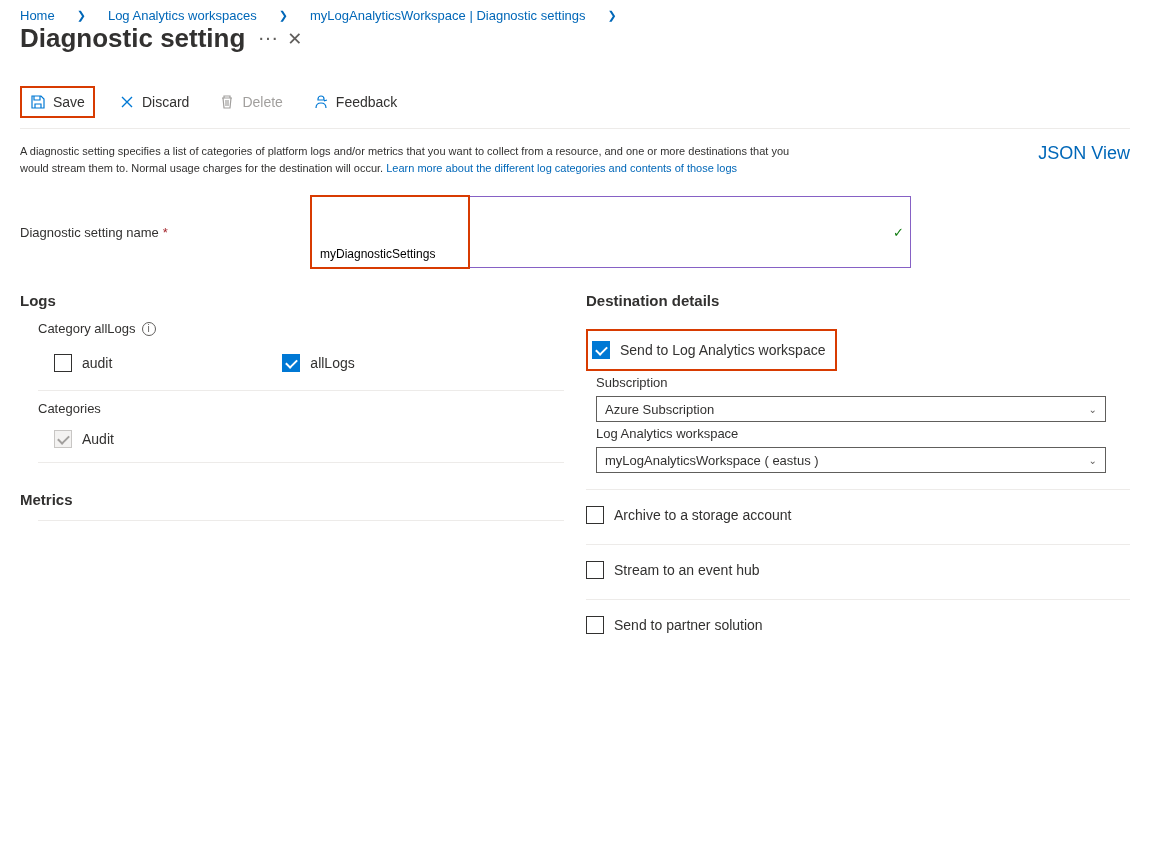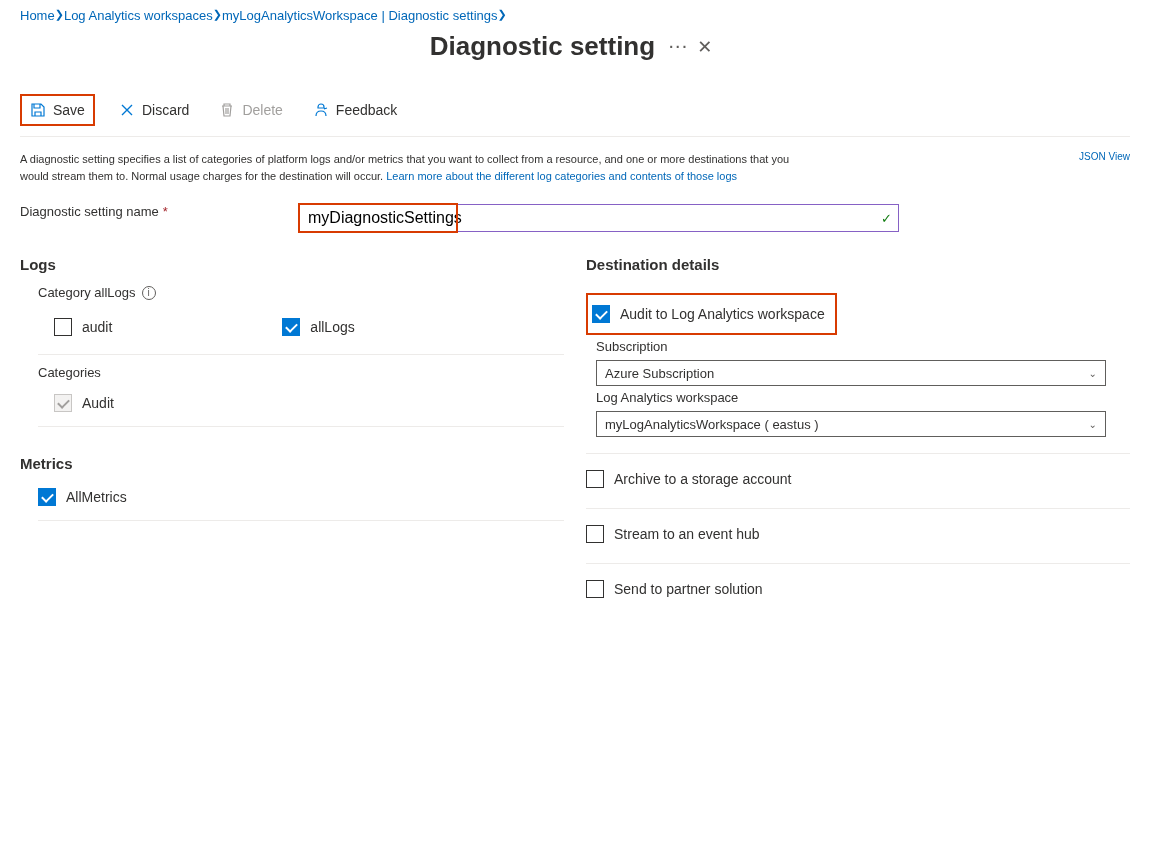--- a/index.html
+++ b/index.html
@@ -9,32 +9,32 @@
       color: #323130;
       background: #fff;
       padding: 8px 20px 20px 20px;
       width: 1150px;
     }
     a { color: #0067b8; text-decoration: none; cursor: pointer; }
 
     
     .breadcrumb {
       display: flex;
-      gap: 0;
+      align-items: center;
+      gap: 22px;
       font-size: 13px;
       color: #0067b8;
-      margin-bottom: 8px;
     }
     .breadcrumb .chev { color: #0067b8; font-size: 11px; }
 
     
     .title-row {
       display: flex;
       align-items: center;
-      justify-content: center;
+      justify-content: flex-start;
       margin-bottom: 32px;
     }
     .title-row h1 {
       font-size: 26px;
       font-weight: 600;
       color: #323130;
       display: flex;
       align-items: center;
       gap: 14px;
     }
@@ -72,44 +72,45 @@
     .highlight-red-row { border: 2px solid #d83b01; padding: 2px 4px 2px 2px; }
 
     
     .desc-row {
       display: flex;
       justify-content: space-between;
       align-items: flex-start;
       margin-bottom: 20px;
     }
     .desc-row p { max-width: 780px; font-size: 11px; line-height: 1.5; color: #323130; }
-    .json-view { color: #0067b8; font-size: 10px; white-space: nowrap; cursor: pointer; }
+    .json-view { color: #0067b8; font-size: 18px; white-space: nowrap; cursor: pointer; }
 
     
     .field-row {
       display: flex;
-      align-items: flex-start;
-      gap: 14px;
+      align-items: center;
+      gap: 26px;
       margin-bottom: 24px;
     }
     .field-row label { font-size: 13px; color: #323130; width: 265px; }
     .req { color: #a4262c; margin-left: 4px; }
     .input-wrap {
       position: relative;
       flex: 0 0 600px;
       border: 1px solid #8661c5;
     }
     .input-wrap input {
       width: 100%;
       height: 26px;
       border: none;
       padding: 0 28px 0 8px;
-      font-size: 16px;
+      font-size: 12px;
       font-family: inherit;
       outline: none;
+      margin-top: 44px;
     }
     .input-wrap .valid-check {
       position: absolute;
       right: 6px;
       top: 50%;
       transform: translateY(-50%);
       color: #107c10;
       font-size: 13px;
     }
     .input-name-highlight {
@@ -333,36 +334,32 @@
       <div class="subsection-title" style="margin-left:18px;">Categories</div>
       <span class="chk-row">
         <span class="chk disabled checked"></span>
         <span>Audit</span>
       </span>
       <div class="separator-light"></div>
     </div>
 
     <div class="metrics-block">
       <div class="section-title">Metrics</div>
-      <span class="chk-row">
-        <span class="chk checked"></span>
-        <span>AllMetrics</span>
-      </span>
       <div class="separator-light"></div>
     </div>
   </div>
 
   <div class="col">
     <div class="section-title">Destination details</div>
 
     <div class="dest-item">
       <span class="highlight-red-row" style="display:inline-flex;align-items:center;padding:6px 10px 6px 4px;">
         <span class="chk-row">
           <span class="chk checked"></span>
-          <span>Audit to Log Analytics workspace</span>
+          <span>Send to Log Analytics workspace</span>
         </span>
       </span>
 
       <div class="dest-sub">
         <label>Subscription</label>
         <div class="select">
           <span>Azure Subscription</span>
           <span class="chev-d">⌄</span>
         </div>
       </div>

